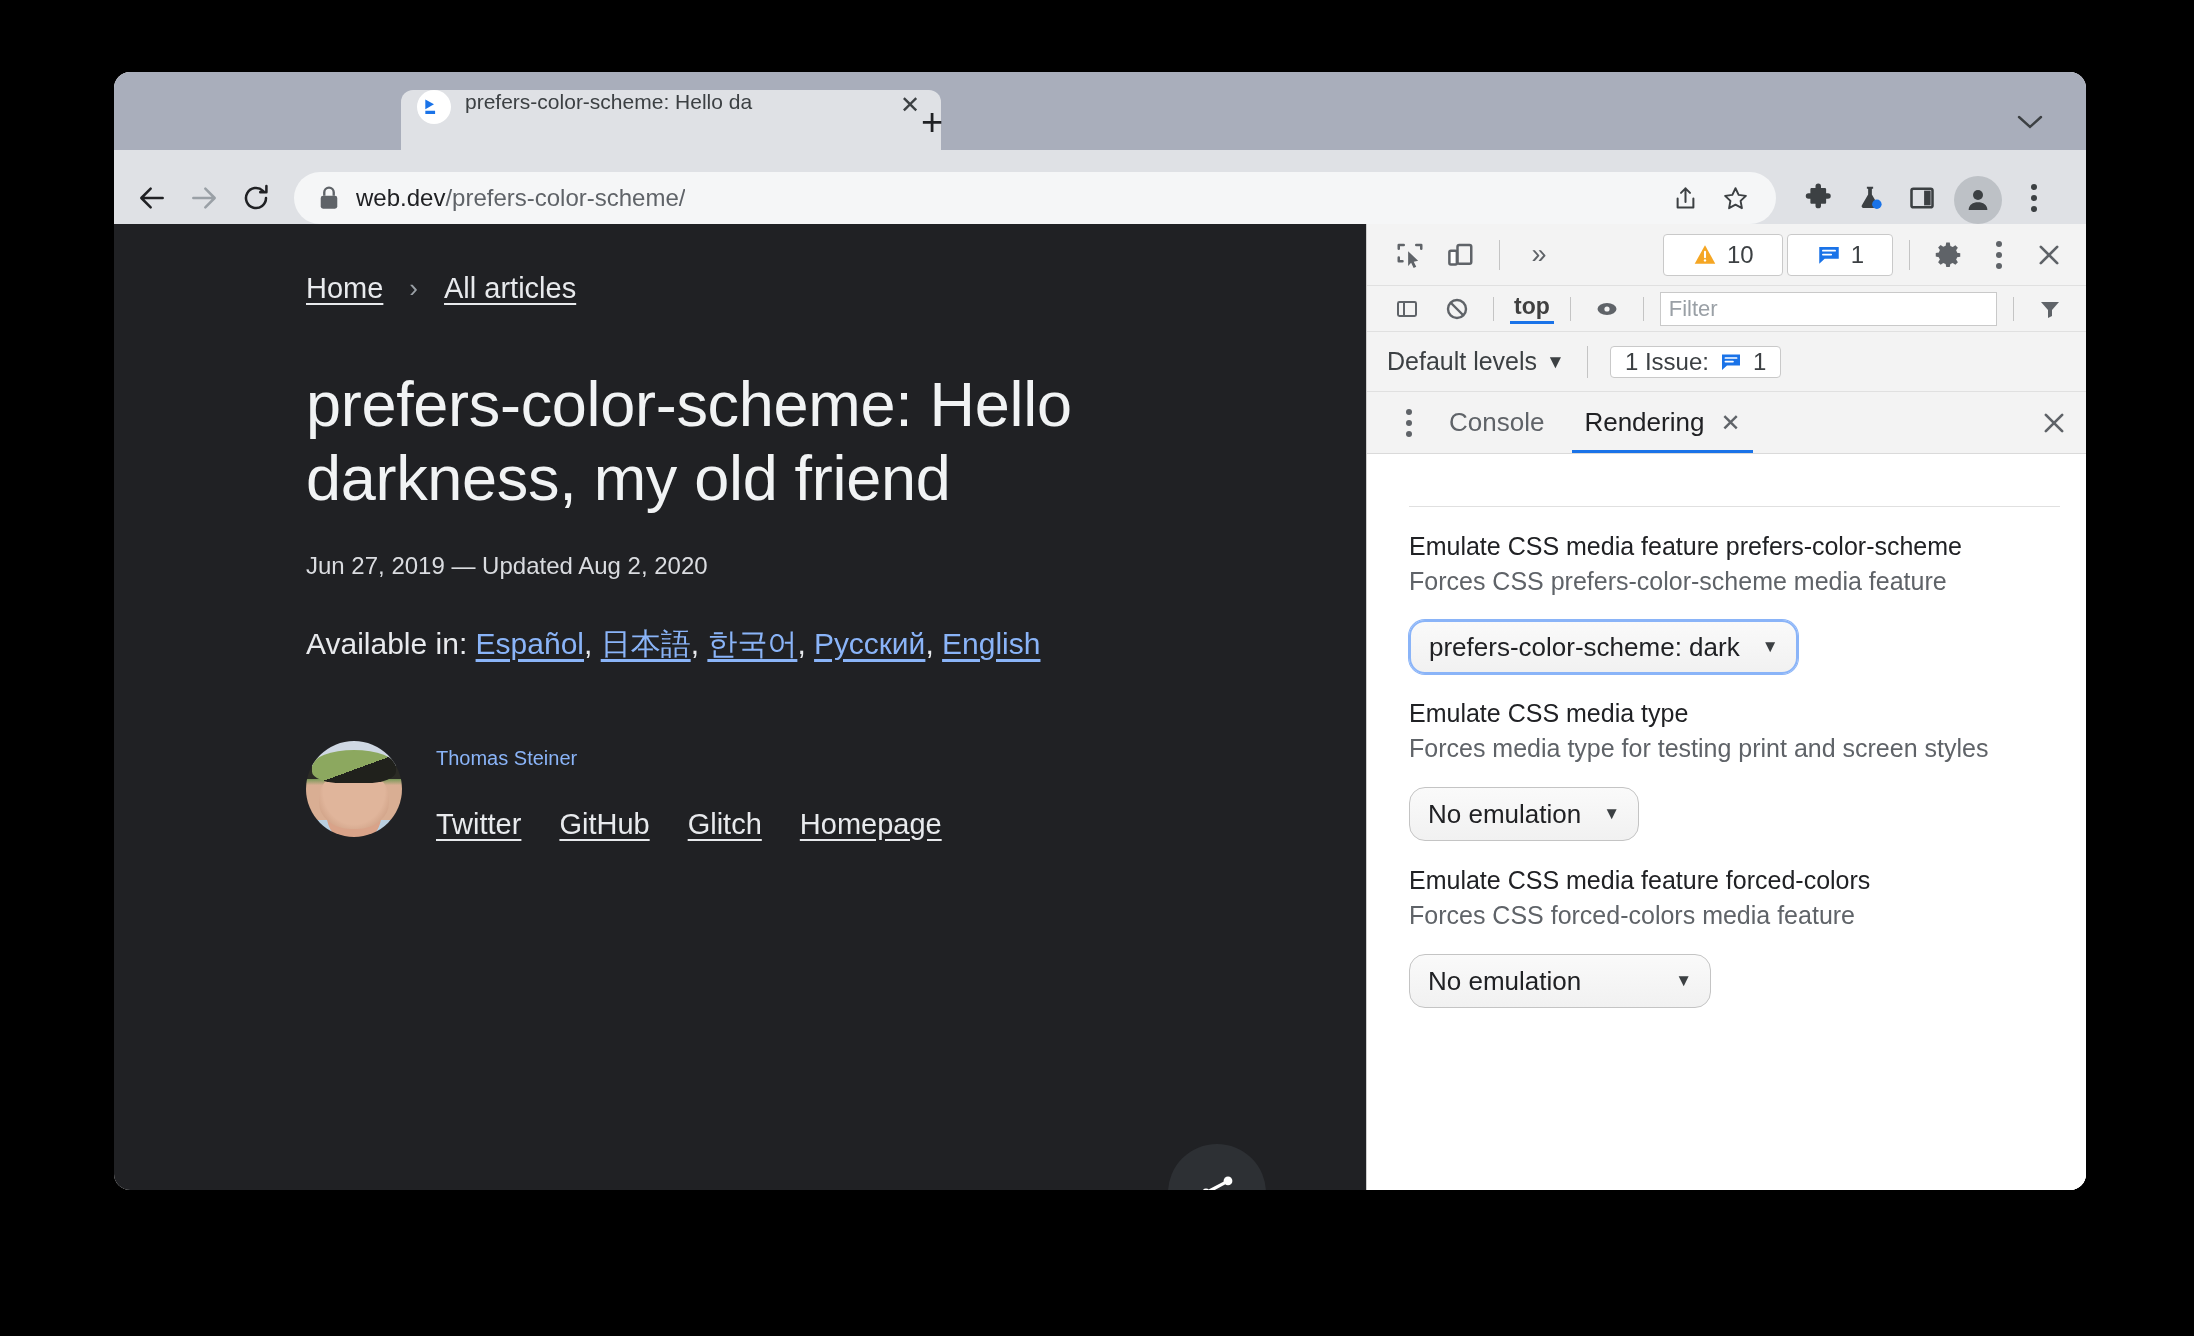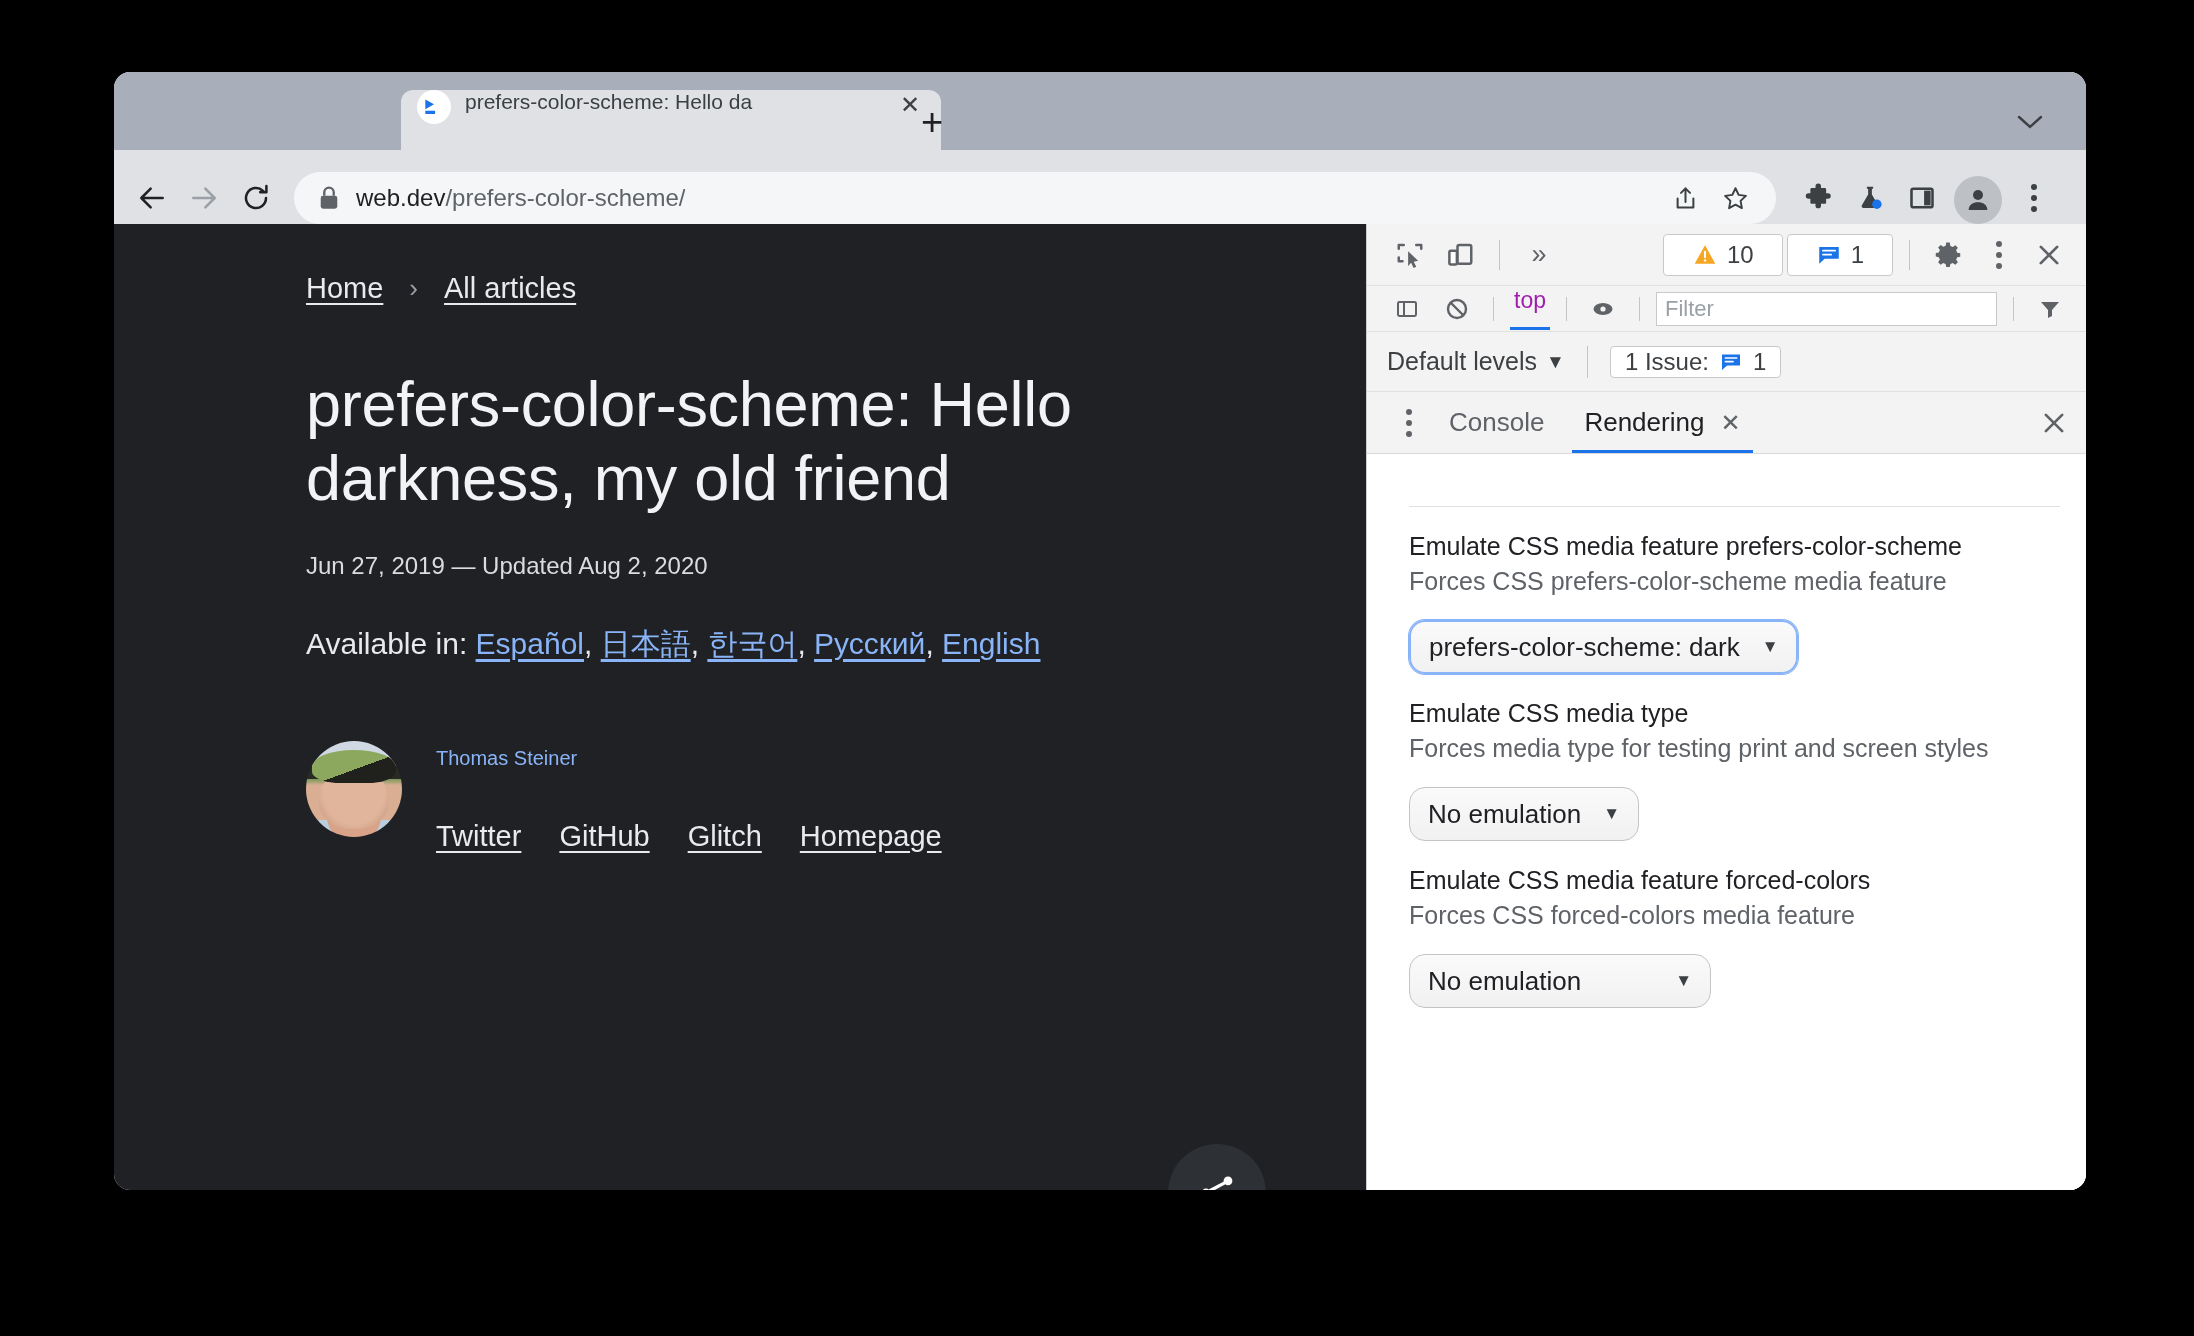--- a/index.html
+++ b/index.html
@@ -212,21 +212,20 @@
     display:block;
     font-size: 20px; color: #8ab4f8;
     margin: 6px 0 38px;
     cursor: pointer;
   }
   #author-links { display: flex; gap: 38px; }
   #author-links a {
     font-size: 29px; color: #e8eaed;
     text-decoration: underline; text-underline-offset: 5px;
     cursor: pointer;
-    margin-top: 12px;
   }
 
   .fab {
     position: absolute; right: 100px;
     width: 98px; height: 98px; border-radius: 50%;
     background: #2d3034;
     display: flex; align-items: center; justify-content: center;
     cursor: pointer;
   }
   #fab-share { top: 920px; }
@@ -267,22 +266,22 @@
     height: 46px; flex: none;
     background: #f3f3f3;
     border-bottom: 1px solid #e0e0e0;
     display: flex; align-items: center;
     padding: 0 16px 0 20px; gap: 10px;
     overflow: hidden;
     position: relative;
   }
   .ct-icon { width: 40px; height: 36px; display:flex; align-items:center; justify-content:center; cursor:pointer; }
   #ct-context {
-    font-size: 23px; color: #a21caf; font-weight: 400;
-    border-bottom: 3px solid #1a73e8; padding: 0 4px 13px;
+    font-size: 23px; color: #404040; font-weight: 700;
+    border-bottom: 3px solid #1a73e8; padding: 0 4px 1px;
     cursor: pointer;
   }
   #ct-filter {
     flex: 1; height: 34px; min-width: 40px;
     border: 1px solid #c9c9c9; background: #fff;
     font-size: 22px; color: #9aa0a6;
     padding: 0 8px; line-height: 32px;
     cursor: text;
   }
 

